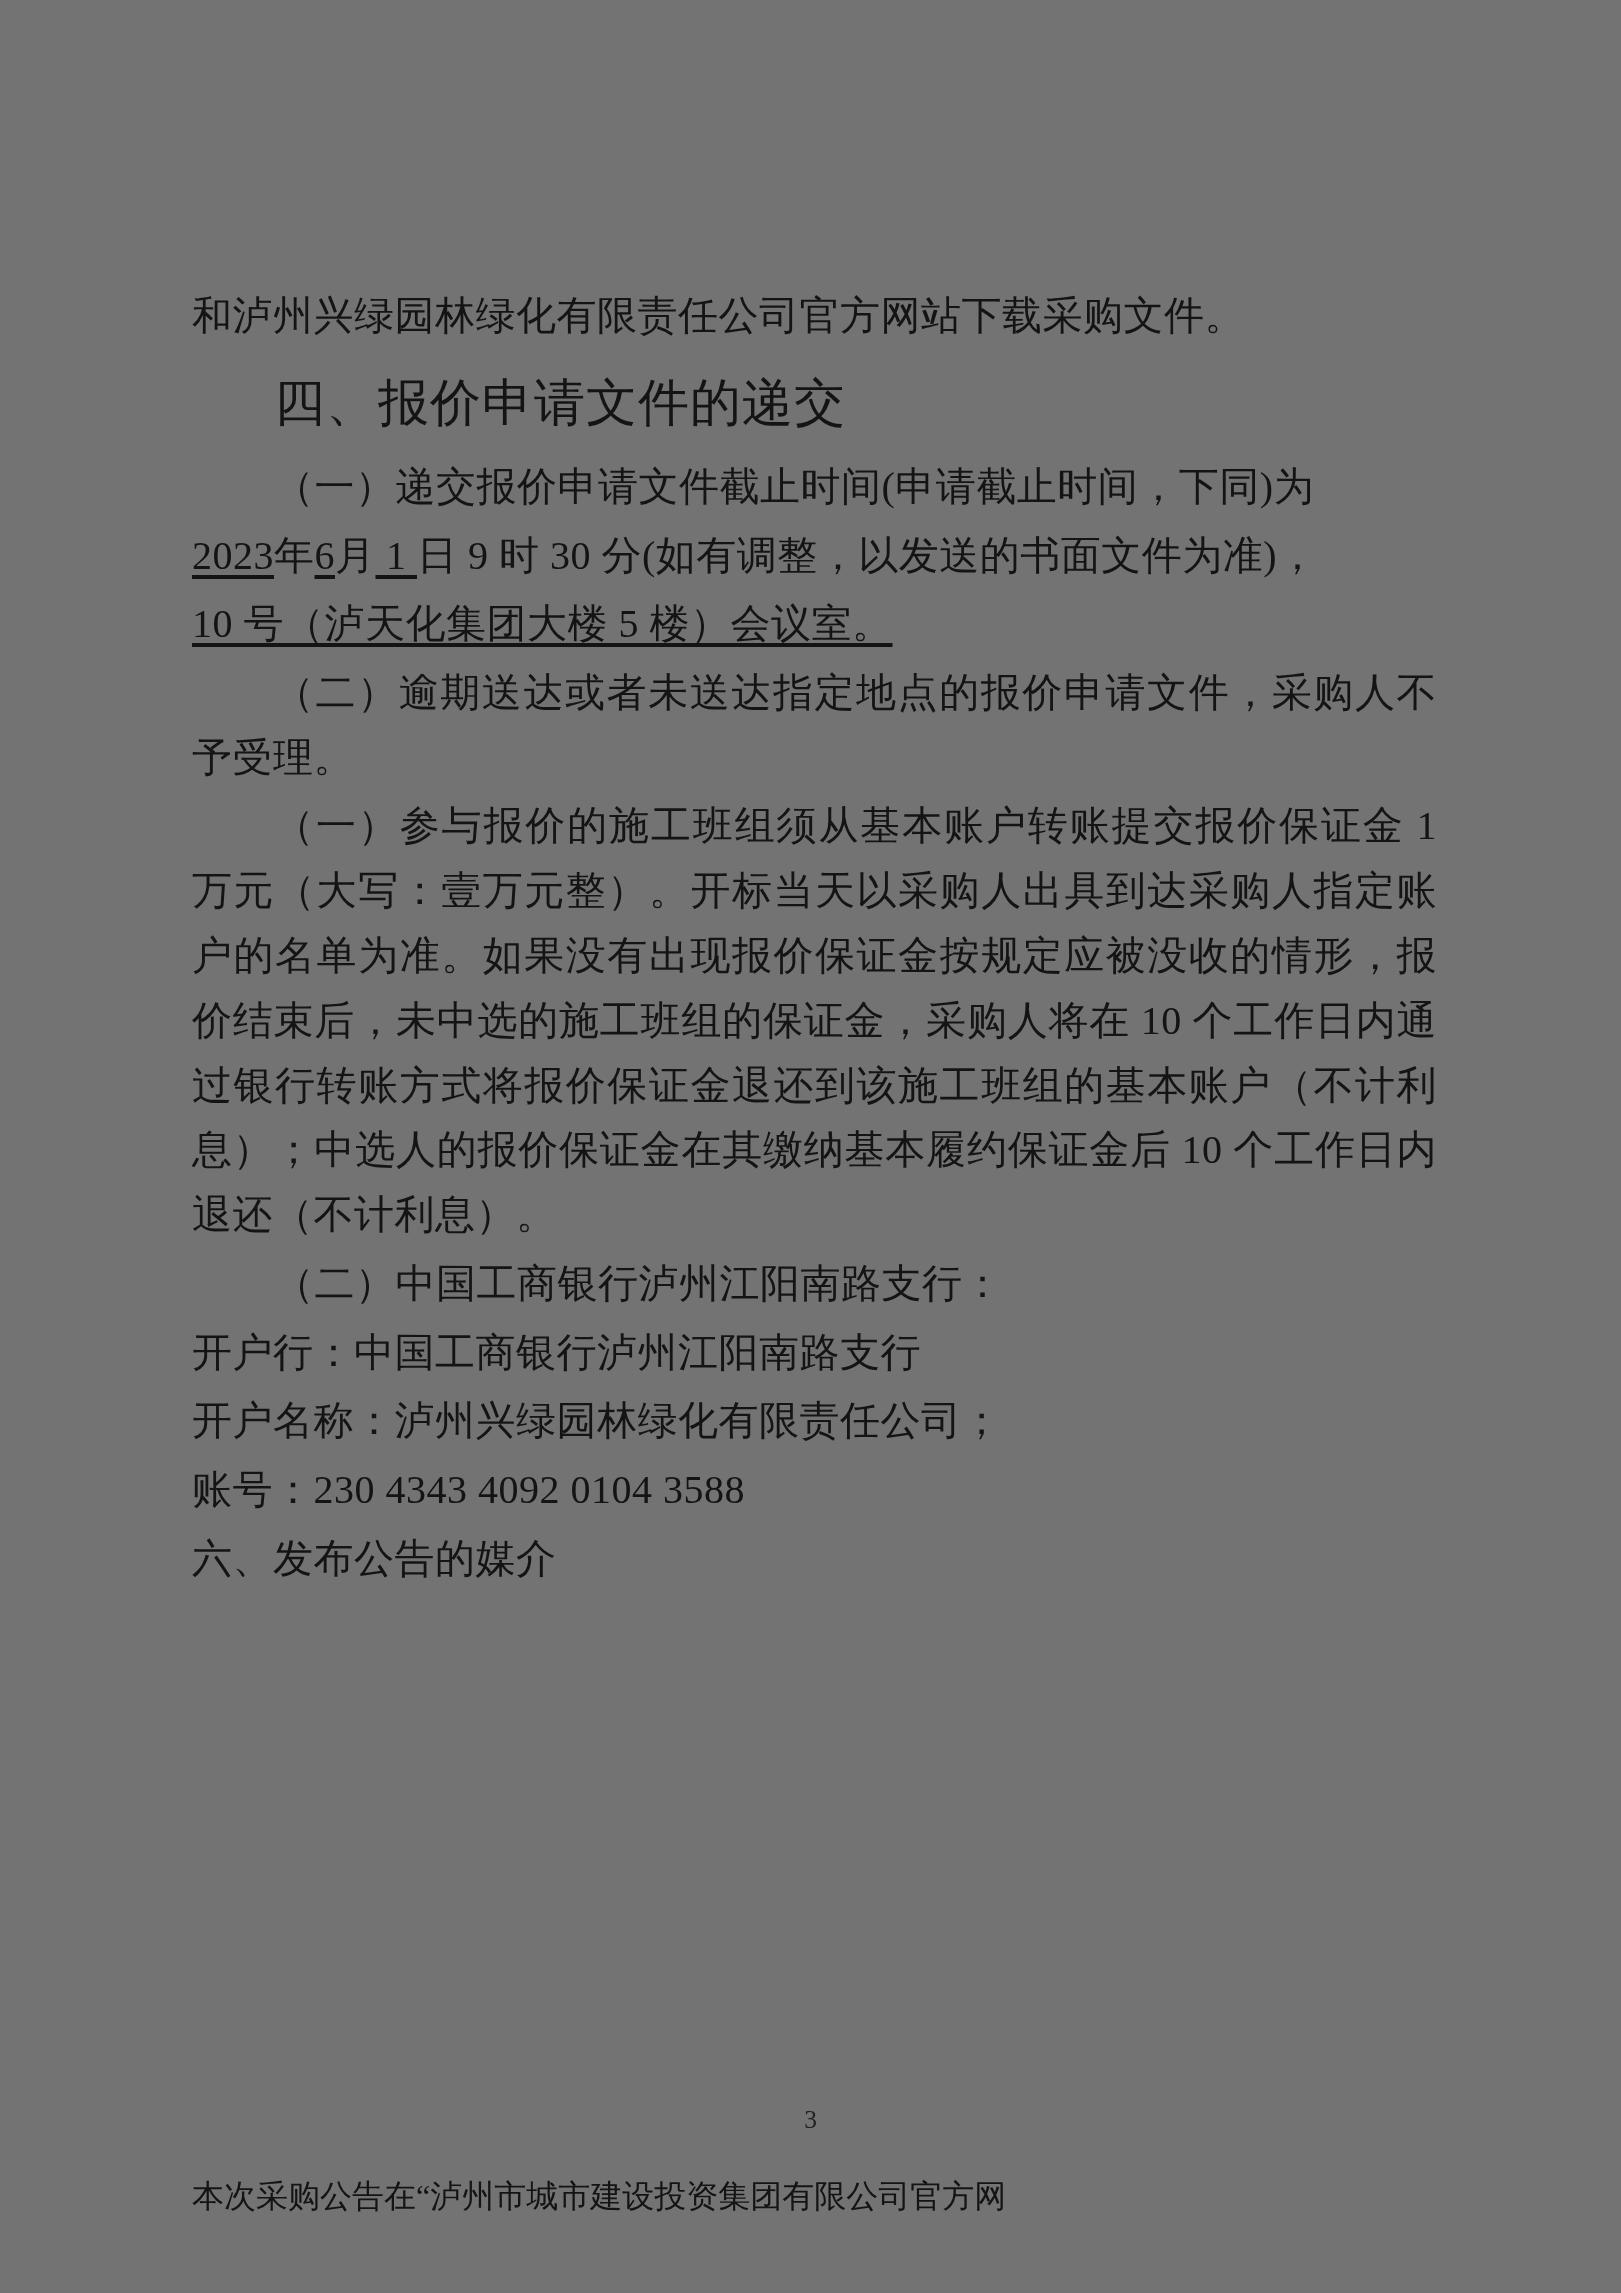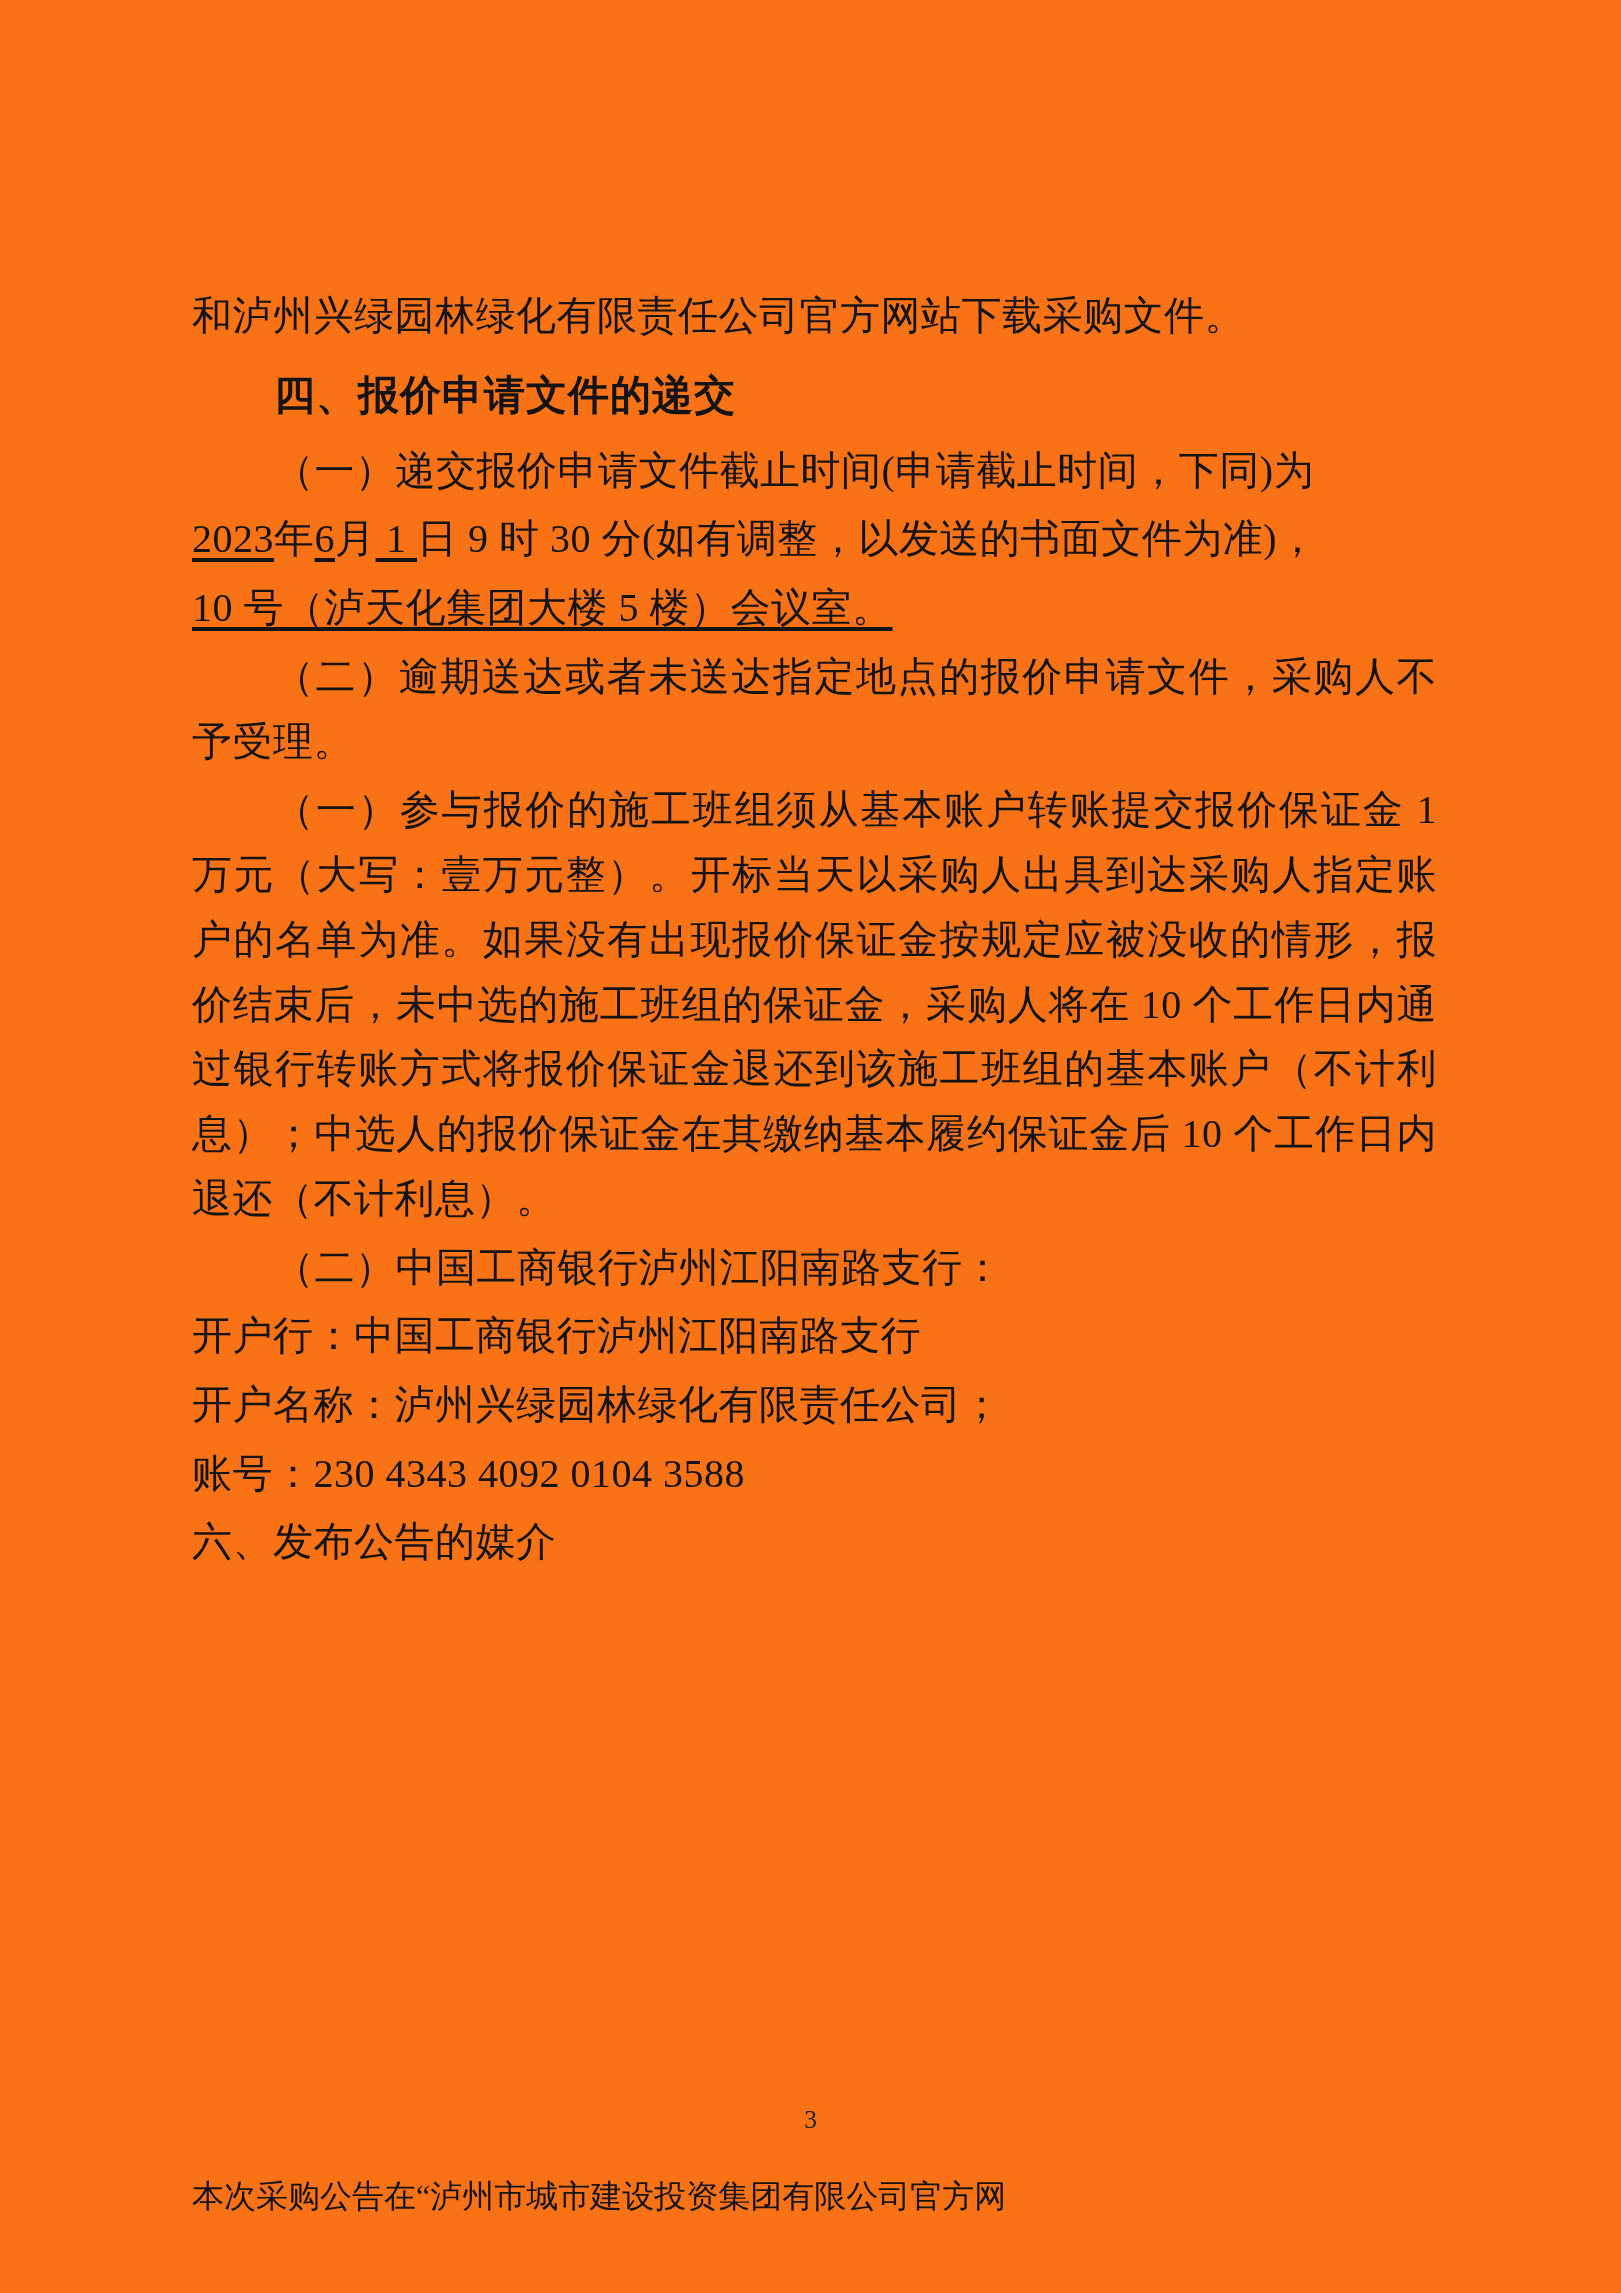--- a/index.html
+++ b/index.html
@@ -7,21 +7,21 @@
     padding: 0;
     background: #ffffff;
   }
   body {
     font-family: "Liberation Serif", "DejaVu Serif", serif;
   }
   .page {
     position: relative;
     width: 1621px;
     height: 2294px;
-    background: #f97316;
+    background: #737373;
     overflow: hidden;
     box-sizing: border-box;
   }
   .content {
     position: absolute;
     left: 192px;
     top: 284px;
     width: 1245px;
     color: #141414;
     font-size: 40px;
@@ -31,23 +31,23 @@
   .para {
     margin: 0 0 3.9px 0;
     text-align: justify;
     text-justify: inter-ideograph;
   }
   .indent {
     text-indent: 82px;
   }
   .heading {
     margin: 13.7px 0 9.8px 0;
-    font-weight: bold;
+    font-weight: normal;
     text-indent: 82px;
-    font-size: 41px;
+    font-size: 51px;
     letter-spacing: 1px;
   }
   .u {
     text-decoration: underline;
     text-underline-offset: 5.9px;
   }
   .page-number {
     position: absolute;
     left: 0;
     right: 0;

